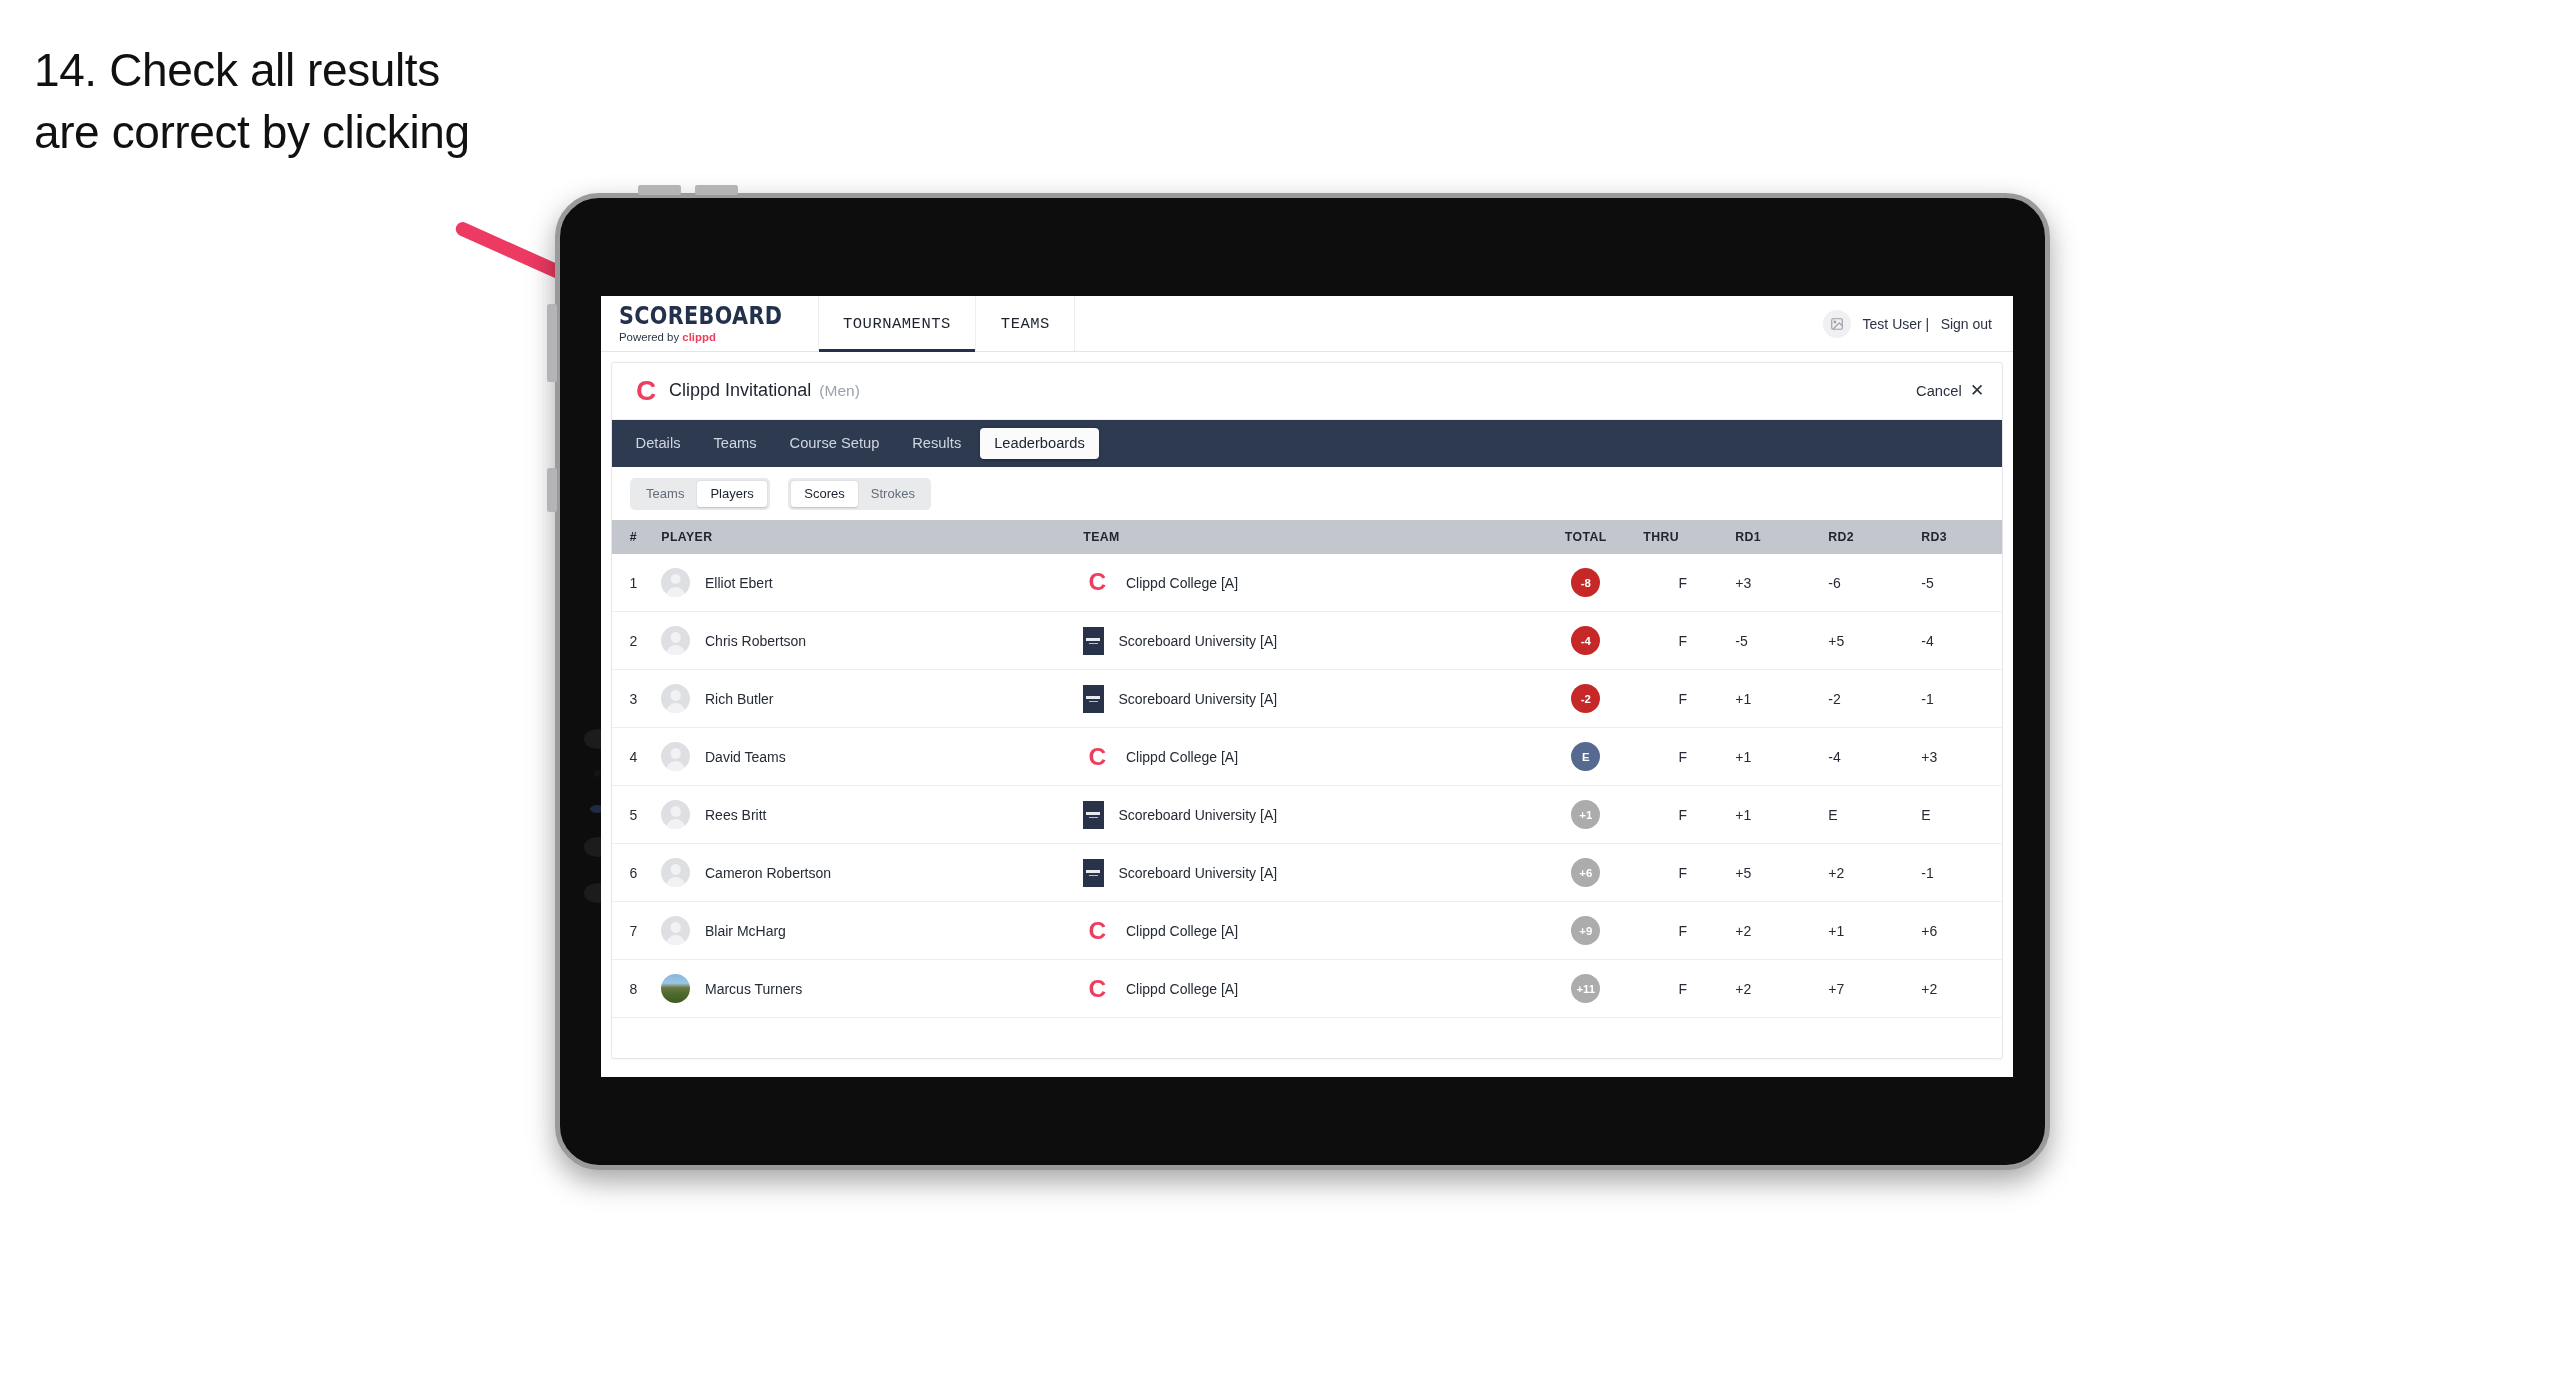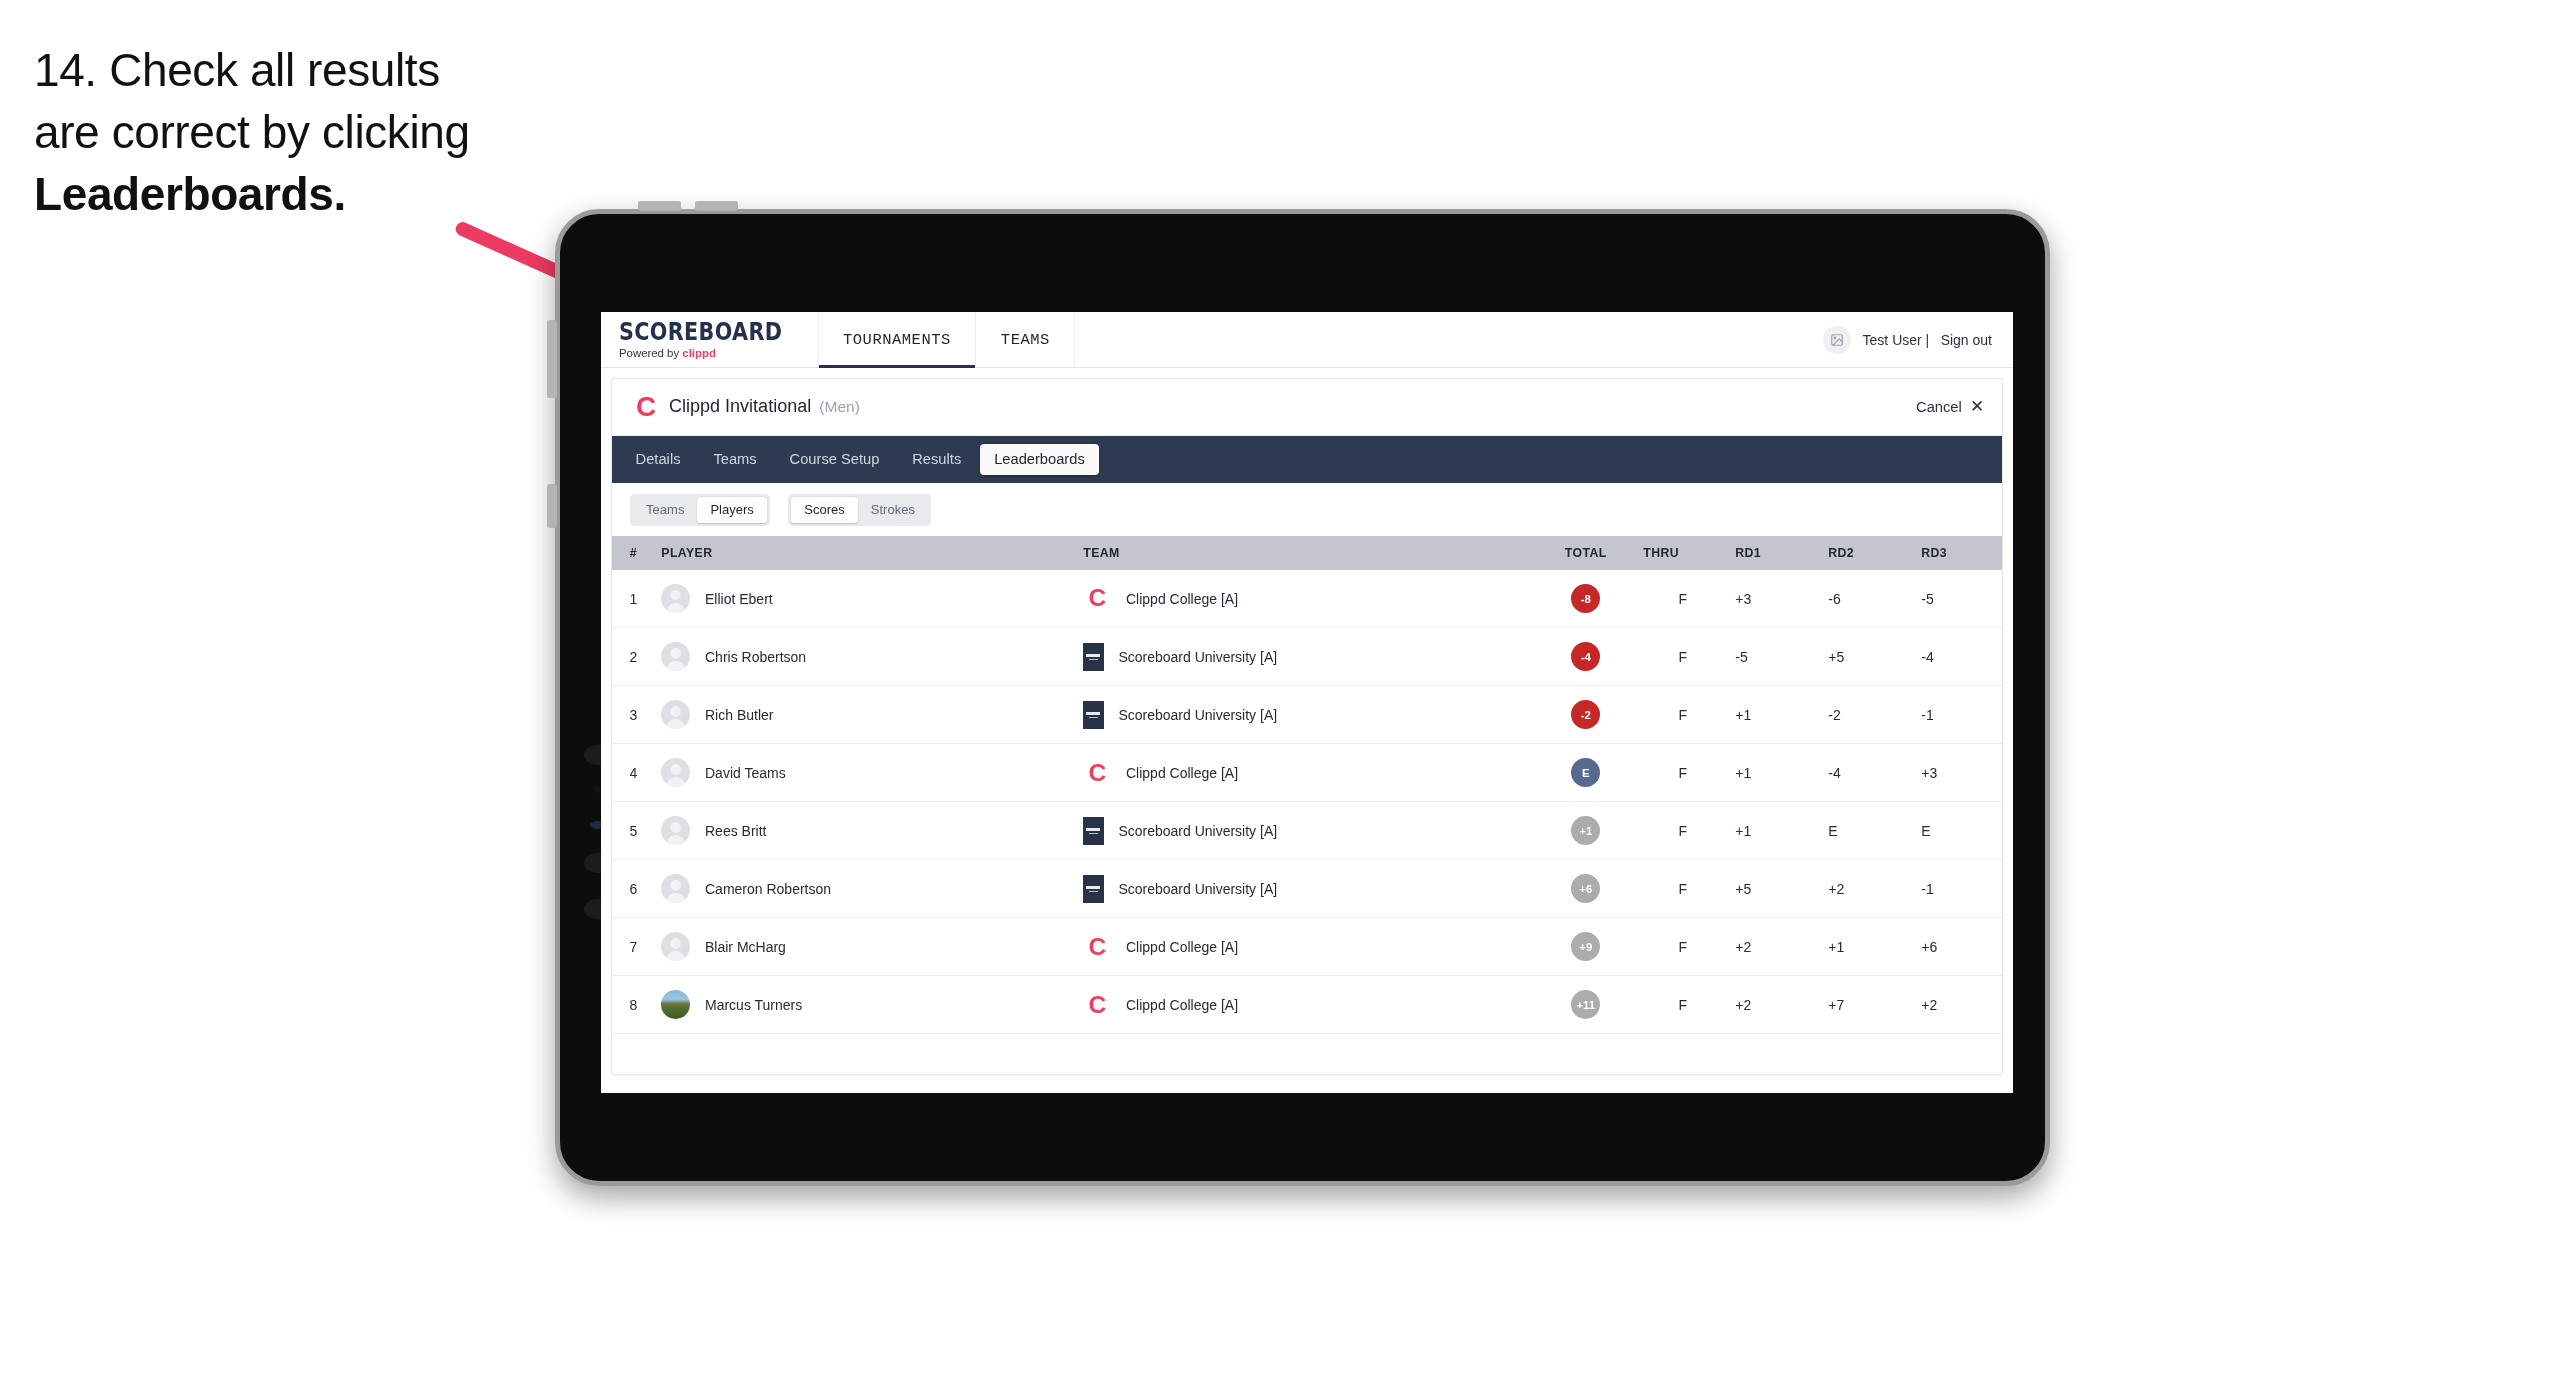--- a/index.html
+++ b/index.html
@@ -19,21 +19,21 @@
     color: #111;
     letter-spacing: -0.4px;
   }
   .caption .bold { font-weight: bold; }
 
   
   .arrow-svg { position: absolute; left: 0; top: 0; width: 2576px; height: 1386px; pointer-events: none; }
 
   
   .tablet {
-    position: absolute; left: 555px; top: 209px;
+    position: absolute; left: 555px; top: 193px;
     width: 1495px; height: 977px;
     background: #0d0d0d;
     border-radius: 44px;
     border: 5.7px solid #9a9a9d;
     box-shadow: 0 11.4px 28px rgba(0,0,0,0.35);
   }
   .tablet-btn {
     position: absolute; background: #b4b4b7; border-radius: 2.5px;
   }
   .btn-top-a { left: 78px; top: -13px; width: 43px; height: 9.8px; }
@@ -206,21 +206,20 @@
   .badge.over  { background: #acacac; }
 </style>
 </head>
 <body>
 
 <div class="page">
 
   <div class="caption">
     <div>14. Check all results</div>
     <div>are correct by clicking</div>
-    <div class="bold">Leaderboards.</div>
   </div>
 
   <svg class="arrow-svg" viewBox="0 0 3151 1695">
     <line x1="566" y1="280" x2="1168" y2="550" stroke="#ec3a62" stroke-width="17" stroke-linecap="round"></line>
     <polygon points="1210,573 1120,540 1146,584 1112,605" fill="#ec3a62"></polygon>
   </svg>
 
   <div class="tablet">
     <div class="tablet-btn btn-top-a"></div>
     <div class="tablet-btn btn-top-b"></div>

